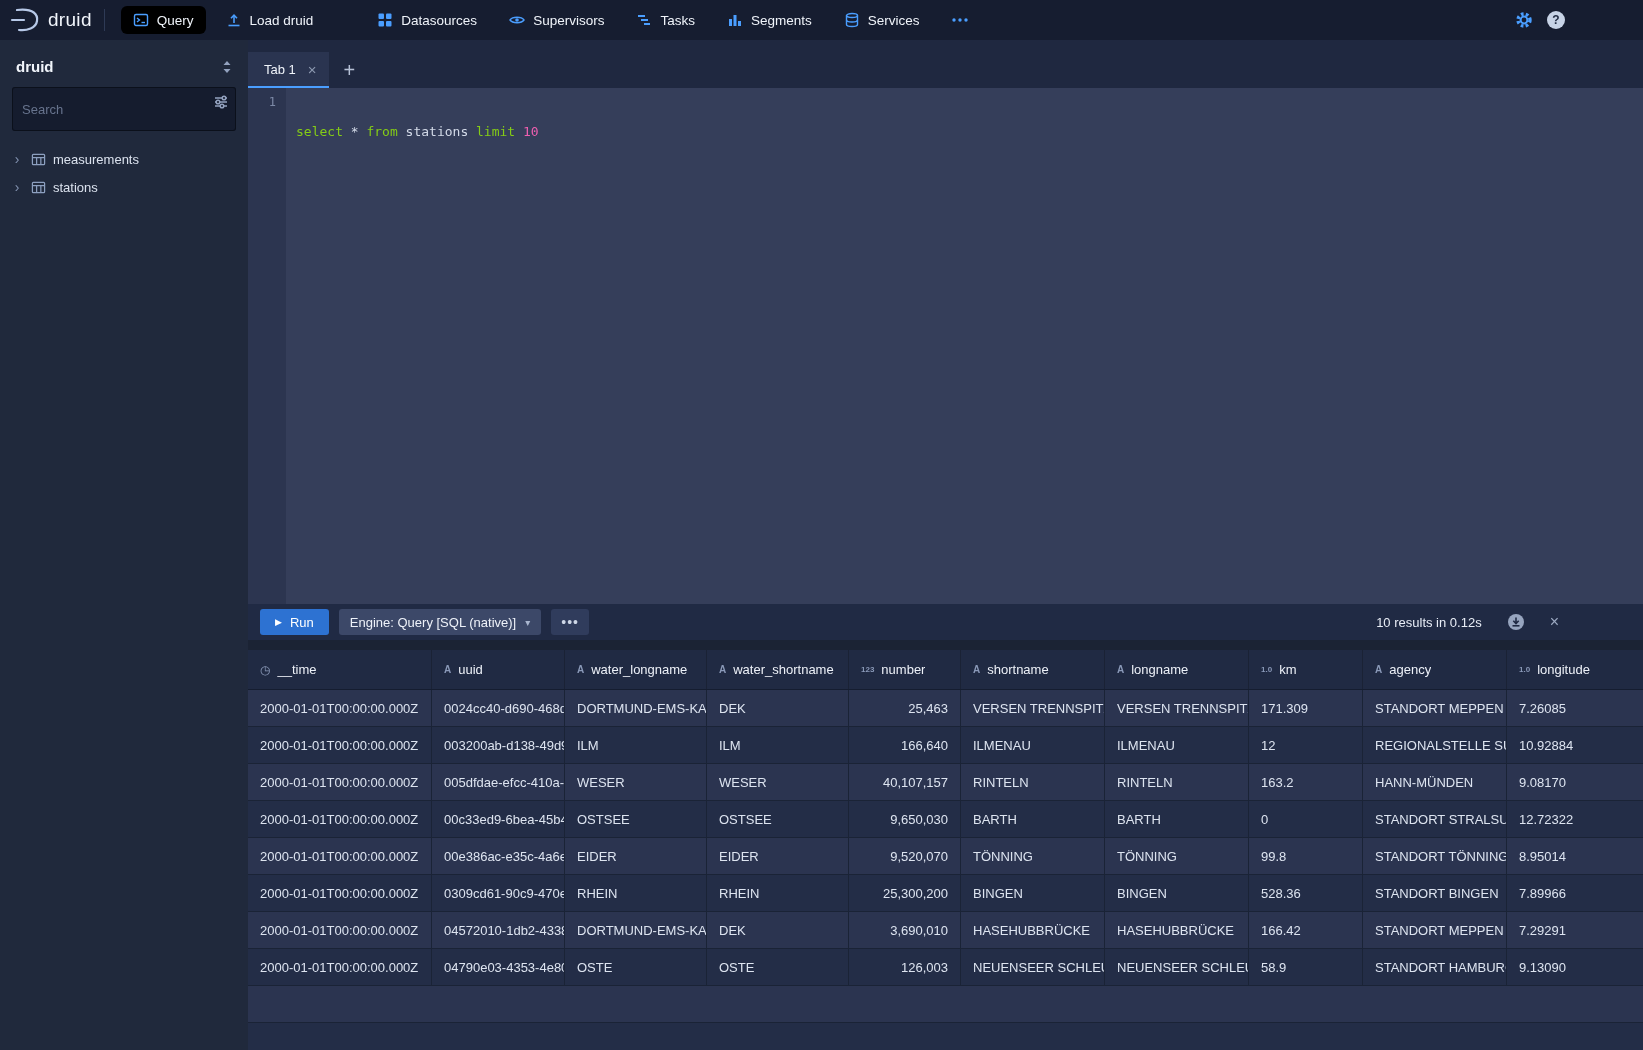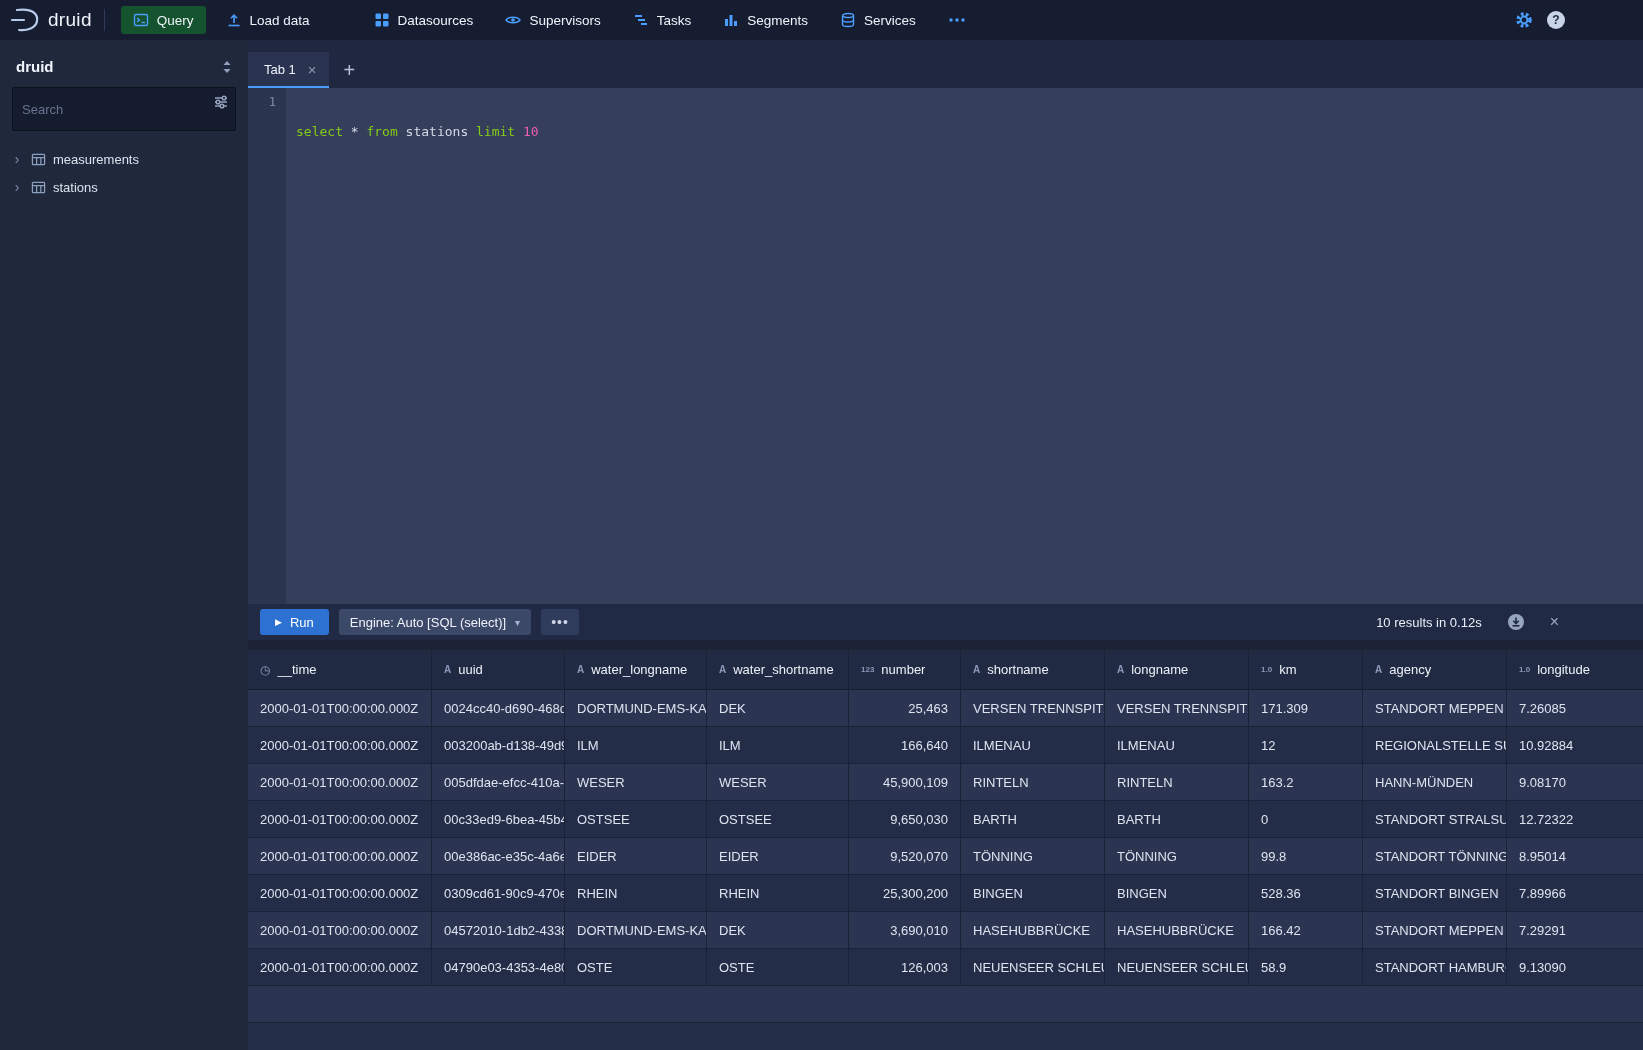--- a/index.html
+++ b/index.html
@@ -7,21 +7,21 @@
   body { background:#1b2334; font-family:"Liberation Sans", sans-serif; color:#e6ecf5; }
 
   
   .navbar { height:40px; background:#161d30; display:flex; align-items:center; padding-left:10px; }
   .brand { display:flex; align-items:center; gap:8px; cursor:pointer; }
   .brand-text { font-size:19px; color:#f2f6fc; letter-spacing:.3px; }
   .nav-sep { width:1px; height:22px; background:#2e3a55; margin:0 16px 0 12px; }
   .nav-items { display:flex; align-items:center; gap:8px; }
   .nav-item { display:flex; align-items:center; gap:8px; padding:6px 12px; border-radius:3px;
               font-size:13.5px; color:#f0f4fa; cursor:pointer; white-space:nowrap; }
-  .nav-item.active { background:#14532d; }
+  .nav-item.active { background:#000000;border-radius:6px; }
   .nav-item .nicon { display:flex; align-items:center; }
   .gap-left { margin-left:32px; }
   .nav-right { margin-left:auto; display:flex; align-items:center; gap:14px; padding-right:78px; }
   .help-circle { width:18px; height:18px; border-radius:50%; background:#c7d3e6; color:#222c44;
                  font-size:12px; font-weight:bold; display:flex; align-items:center; justify-content:center; cursor:pointer; }
 
   
   .body-row { display:flex; height:1010px; }
 
   
@@ -120,21 +120,21 @@
         <span>Query</span>
       </a>
       <a class="nav-item">
         <span class="nicon">
           <svg width="16" height="16" viewBox="0 0 16 16" fill="none" stroke="#4a9eff" stroke-width="1.6">
             <path d="M8 11V3.5"></path>
               <path d="M5 6.2 8 3.2l3 3"></path>
               <path d="M2.5 13.5h11"></path>
           </svg>
         </span>
-        <span>Load data</span>
+        <span>Load druid</span>
       </a>
       <a class="nav-item gap-left">
         <span class="nicon">
           <svg width="16" height="16" viewBox="0 0 16 16" fill="#4a9eff">
             <rect x="1.5" y="1.5" width="5.5" height="5.5" rx="1"></rect>
               <rect x="9" y="1.5" width="5.5" height="5.5" rx="1"></rect>
             <rect x="1.5" y="9" width="5.5" height="5.5" rx="1"></rect>
               <rect x="9" y="9" width="5.5" height="5.5" rx="1"></rect>
           </svg>
         </span>
@@ -272,21 +272,21 @@
           <div><span class="tok-keyword">select</span><span class="tok-plain"> * </span><span class="tok-keyword">from</span><span class="tok-plain"> stations </span><span class="tok-keyword">limit</span><span class="tok-plain"> </span><span class="tok-number">10</span></div>
         </div>
       </div>
 
       <div class="runbar">
         <div class="run-btn">
           <span class="play">▶</span>
           <span>Run</span>
         </div>
         <div class="engine-btn">
-          <span>Engine: Auto [SQL (select)]</span>
+          <span>Engine: Query [SQL (native)]</span>
           <span class="caret">▾</span>
         </div>
         <div class="more-btn">•••</div>
         <div class="runbar-right">
           <span class="status">10 results in 0.12s</span>
           <span style="display:flex;cursor:pointer;">
             <svg width="18" height="18" viewBox="0 0 18 18">
               <circle cx="9" cy="9" r="8" fill="#97a5bf"></circle>
               <path d="M9 4.5v5.5M6.3 7.8 9 10.5 11.7 7.8" stroke="#202a44" stroke-width="1.6" fill="none"></path>
               <path d="M5.5 12.8h7" stroke="#202a44" stroke-width="1.6"></path>
@@ -363,21 +363,21 @@
               <div class="td" style="width: 144px;">ILMENAU</div>
               <div class="td" style="width: 114px;">12</div>
               <div class="td" style="width: 144px;">REGIONALSTELLE SUHL</div>
               <div class="td" style="width: 140px;">10.92884</div>
             </div>
             <div class="tr odd">
               <div class="td" style="width: 184px;">2000-01-01T00:00:00.000Z</div>
               <div class="td" style="width: 133px;">005dfdae-efcc-410a-bf1</div>
               <div class="td" style="width: 142px;">WESER</div>
               <div class="td" style="width: 142px;">WESER</div>
-              <div class="td num" style="width: 112px;">45,900,109</div>
+              <div class="td num" style="width: 112px;">40,107,157</div>
               <div class="td" style="width: 144px;">RINTELN</div>
               <div class="td" style="width: 144px;">RINTELN</div>
               <div class="td" style="width: 114px;">163.2</div>
               <div class="td" style="width: 144px;">HANN-MÜNDEN</div>
               <div class="td" style="width: 140px;">9.08170</div>
             </div>
             <div class="tr even">
               <div class="td" style="width: 184px;">2000-01-01T00:00:00.000Z</div>
               <div class="td" style="width: 133px;">00c33ed9-6bea-45b4-87</div>
               <div class="td" style="width: 142px;">OSTSEE</div>

